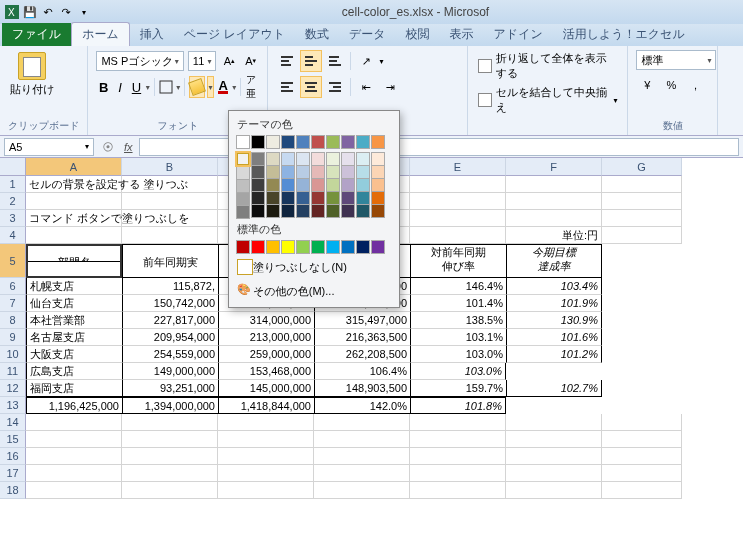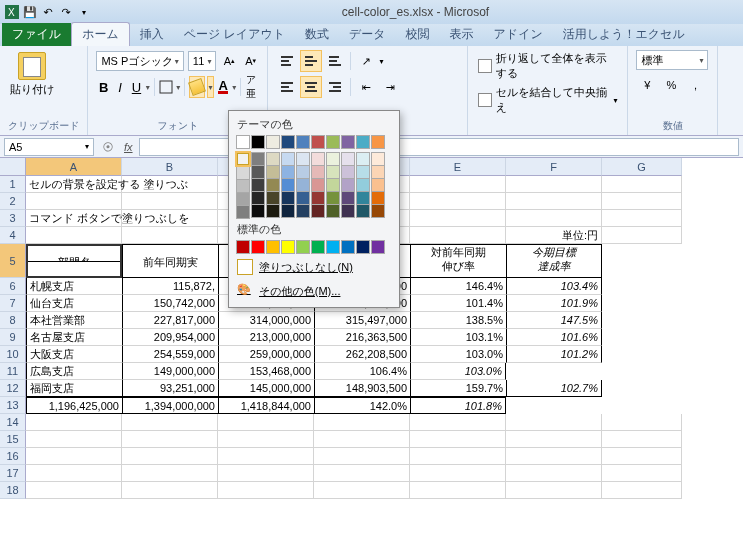--- a/index.html
+++ b/index.html
@@ -72,21 +72,21 @@
 
 .cA{width:96px}.cB{width:96px}.cC{width:96px}.cD{width:96px}.cE{width:96px}.cF{width:96px}.cG{width:80px}
 
 
 .color-popup { position:absolute; left:228px; top:110px; width:172px; background:#f3f4f6; border:1px solid #888; box-shadow:2px 3px 8px rgba(0,0,0,.3); z-index:10; padding:4px; }
 .cp-title { font-size:11px; color:#333; padding:2px 4px; }
 .swatch-row { display:flex; gap:1px; padding:1px 3px; }
 .sw { width:14px; height:14px; border:1px solid #aaa; cursor:pointer; }
 .sw.big { width:14px; height:14px; }
 .sw.sel { border:2px solid #f3c15f; box-shadow:0 0 0 1px #c9a227 inset; margin:-1px; position:relative; z-index:1; width:16px; height:16px; }
-.cp-item { display:flex; align-items:center; gap:6px; padding:4px; cursor:pointer; font-size:11px;text-decoration:underline; }
+.cp-item { display:flex; align-items:center; gap:0; padding:4px; cursor:pointer; font-size:11px; }
 .nofill-icon { width:16px; height:16px; border:1px solid #c9a227; background:#fff; }
 .more-icon { width:16px; height:16px; }
 
 
 .theme-grid { padding:2px 3px; }
 .theme-grid .swatch-col { display:flex; flex-direction:column; gap:0; }
 .theme-grid-inner { display:flex; gap:1px; }
 .theme-grid .sw { margin-bottom:-1px; }
 
 </style>
@@ -243,21 +243,21 @@
           <div class="ci"></div>
           <span>セルを結合して中央揃え</span>
           <span style="font-size:8px">▾</span>
         </div>
     </div>
     <div></div>
   </div>
 
   <div class="group" style="width:90px">
     <div>
-      <div class="combo" style="width:72px">
+      <div class="combo" style="width:80px">
           <span>標準</span>
           <span class="arrow">▾</span>
         </div>
       <div class="btn-row" style="margin-top:4px">
         <div class="rb">¥</div>
         <div class="rb">%</div>
         <div class="rb">,</div>
       </div>
     </div>
     <div class="group-label">数値</div>
@@ -358,21 +358,21 @@
         <div class="cell cE r">101.4%</div>
         <div class="cell cF r">101.9%</div>
       </div>
       <div class="row tbl">
         <div class="rh">8</div>
         <div class="cell cA">本社営業部</div>
         <div class="cell cB r">227,817,000</div>
         <div class="cell cC r">314,000,000</div>
         <div class="cell cD r">315,497,000</div>
         <div class="cell cE r">138.5%</div>
-        <div class="cell cF r">147.5%</div>
+        <div class="cell cF r">130.9%</div>
       </div>
       <div class="row tbl">
         <div class="rh">9</div>
         <div class="cell cA">名古屋支店</div>
         <div class="cell cB r">209,954,000</div>
         <div class="cell cC r">213,000,000</div>
         <div class="cell cD r">216,363,500</div>
         <div class="cell cE r">103.1%</div>
         <div class="cell cF r">101.6%</div>
       </div>

